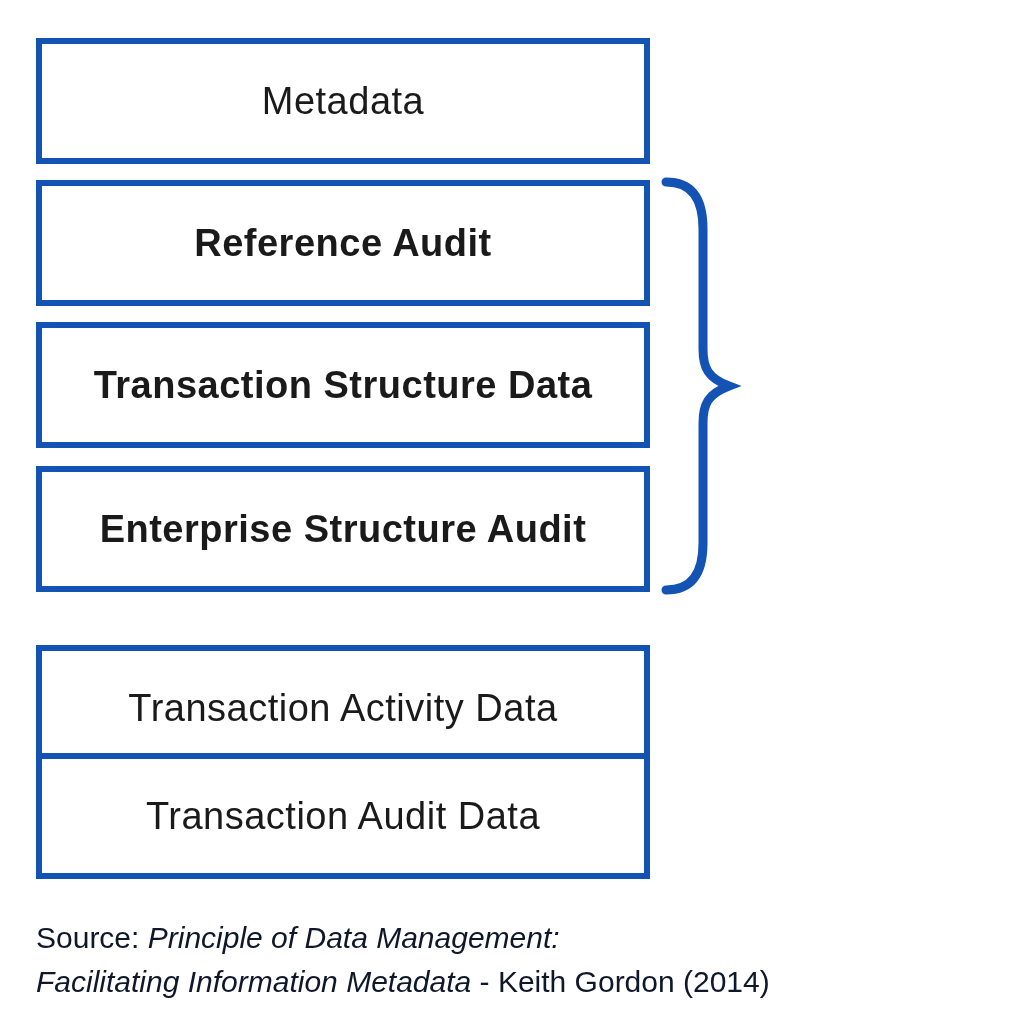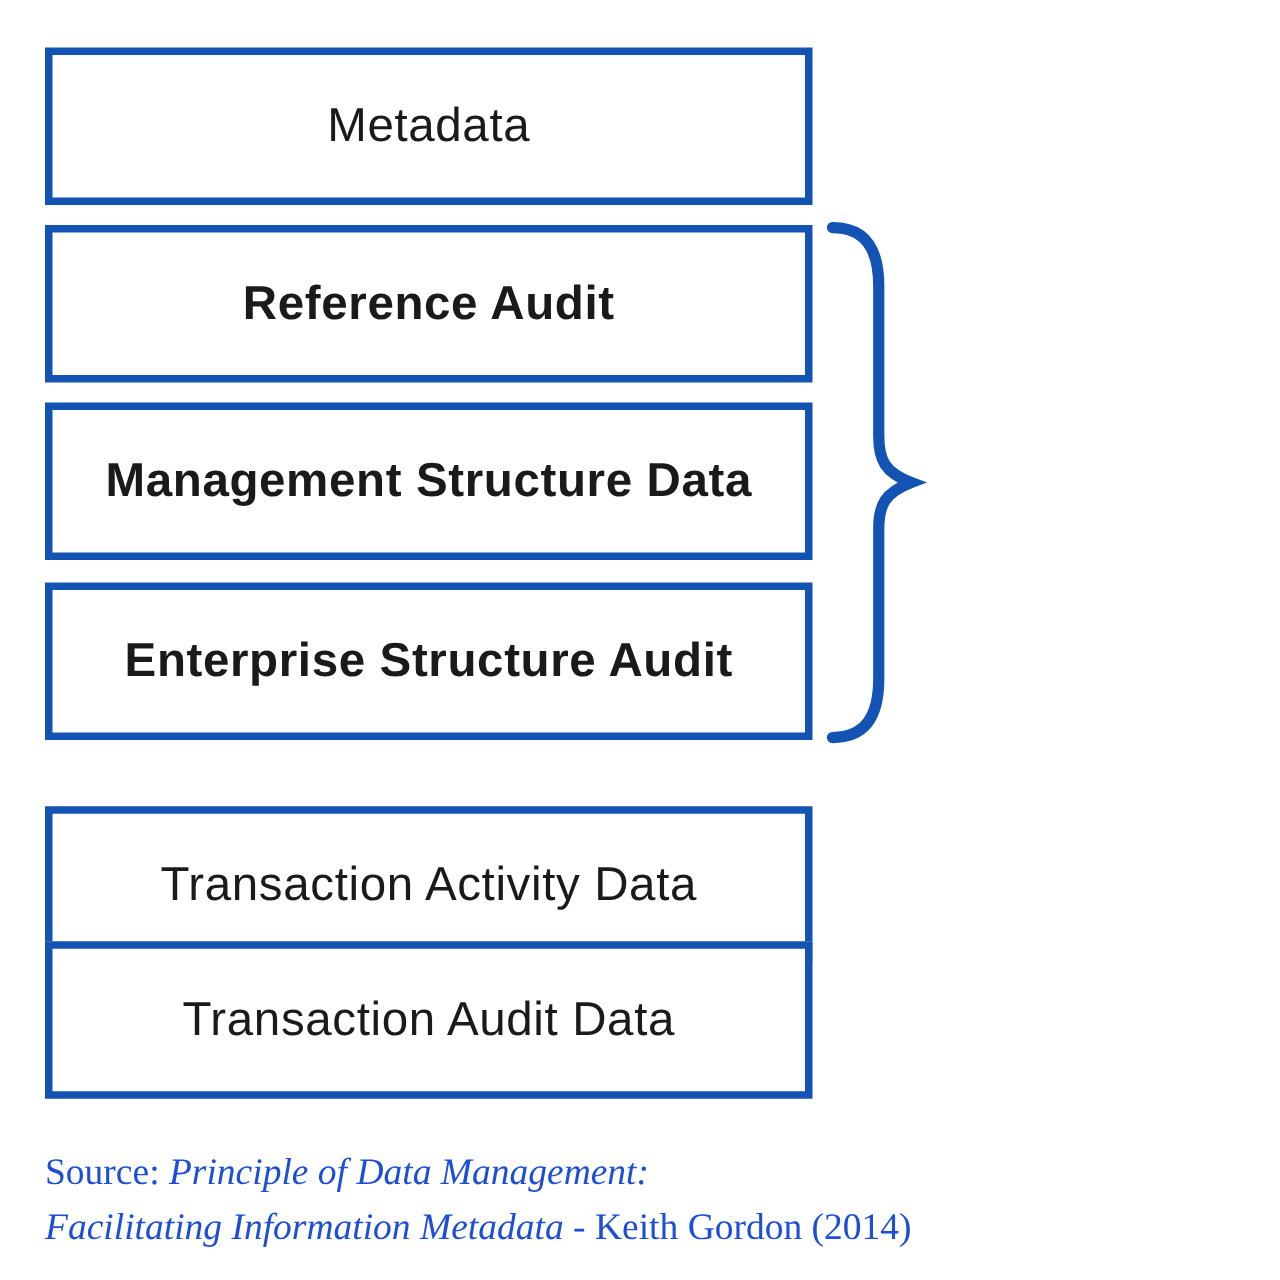--- a/index.html
+++ b/index.html
@@ -59,43 +59,43 @@
     font-size: 45px;
     font-weight: bold;
     color: #111111;
     white-space: nowrap;
     letter-spacing: 0.5px;
   }
   .source-note {
     position: absolute;
     left: 36px;
     top: 916px;
-    font-family: Liberation Serif, serif;
+    font-family: Liberation Sans, sans-serif;
     font-size: 30px;
     line-height: 44px;
-    color: #1d4ed8;
+    color: #0f172a;
   }
   .source-note .italic { font-style: italic; }
   .source-note .upright { font-style: normal; }
 </style>
 </head>
 <body>
 
 <div class="canvas">
 
   <div class="data-box box-1">
     <span class="box-label">Metadata</span>
   </div>
 
   <div class="data-box box-2 bold">
     <span class="box-label">Reference Audit</span>
   </div>
 
   <div class="data-box box-3 bold">
-    <span class="box-label">Management Structure Data</span>
+    <span class="box-label">Transaction Structure Data</span>
   </div>
 
   <div class="data-box box-4 bold">
     <span class="box-label">Enterprise Structure Audit</span>
   </div>
 
   <div class="data-box box-5">
     <span class="box-label">Transaction Activity Data</span>
   </div>
 

